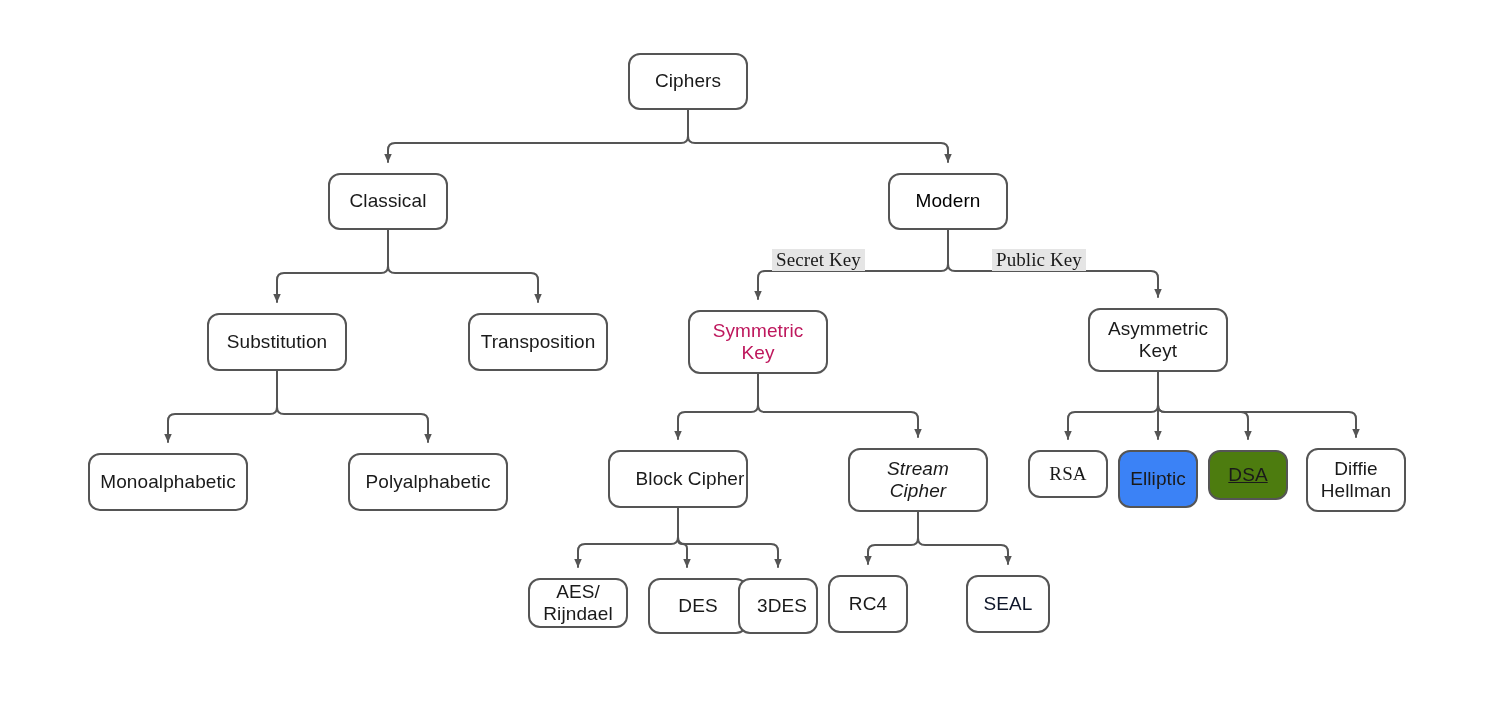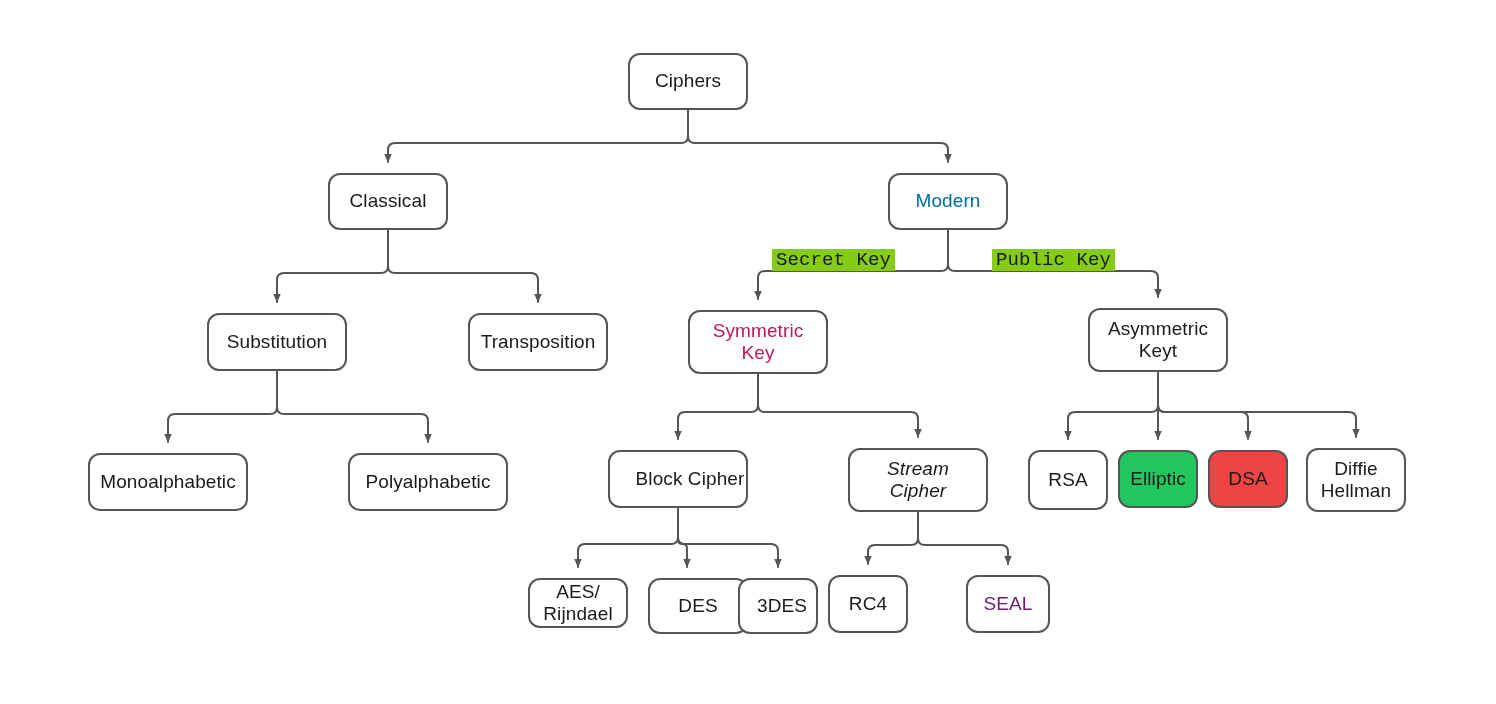--- a/index.html
+++ b/index.html
@@ -38,24 +38,24 @@
     text-align: center;
     color: #1a1a1a;
     font-family: "Liberation Sans", sans-serif;
     font-size: 19px;
     line-height: 1.18;
     white-space: pre-line;
     letter-spacing: 0.1px;
   }
   .edge-label {
     position: absolute;
-    font-family: Liberation Mono, monospace;
+    font-family: Liberation Serif, serif;
     font-size: 19px;
     color: #1a1a1a;
-    background: #84cc16;
+    background: #e5e5e5;
     padding: 0 4px;
     white-space: nowrap;
     letter-spacing: 0.1px;
   }
 </style>
 </head>
 <body>
 
 <div id="diagram-root">
 
@@ -84,42 +84,42 @@
         <path d="M678,508 L678,539.5 Q678,544 682.5,544 L682.5,544 Q687,544 687,548.5 L687,567" marker-end="url(#arrowhead)"></path>
         <path d="M678,508 L678,537 Q678,544 685,544 L771,544 Q778,544 778,551 L778,567" marker-end="url(#arrowhead)"></path>
         <path d="M918,512 L918,538 Q918,545 911,545 L875,545 Q868,545 868,552 L868,564" marker-end="url(#arrowhead)"></path>
         <path d="M918,512 L918,538 Q918,545 925,545 L1001,545 Q1008,545 1008,552 L1008,564" marker-end="url(#arrowhead)"></path>
       </g>
   </svg>
 
   <div id="node-layer">
       <div class="node" style="left: 628px; top: 53px; width: 120px; height: 57px; border-color: rgb(85, 85, 85); background: rgb(255, 255, 255); color: rgb(26, 26, 26);">Ciphers</div>
       <div class="node" style="left: 328px; top: 173px; width: 120px; height: 57px; border-color: rgb(85, 85, 85); background: rgb(255, 255, 255); color: rgb(26, 26, 26);">Classical</div>
-      <div class="node" style="left: 888px; top: 173px; width: 120px; height: 57px; border-color: rgb(85, 85, 85); background: rgb(255, 255, 255); color: #0369a1;">Modern</div>
+      <div class="node" style="left: 888px; top: 173px; width: 120px; height: 57px; border-color: rgb(85, 85, 85); background: rgb(255, 255, 255); color: #000000;">Modern</div>
       <div class="node" style="left: 207px; top: 313px; width: 140px; height: 58px; border-color: rgb(85, 85, 85); background: rgb(255, 255, 255); color: rgb(26, 26, 26);">Substitution</div>
       <div class="node" style="left: 468px; top: 313px; width: 140px; height: 58px; border-color: rgb(85, 85, 85); background: rgb(255, 255, 255); color: rgb(26, 26, 26);">Transposition</div>
       <div class="node" style="left: 688px; top: 310px; width: 140px; height: 64px; border-color: rgb(85, 85, 85); background: rgb(255, 255, 255); color: #be185d;">Symmetric
 Key</div>
       <div class="node" style="left: 1088px; top: 308px; width: 140px; height: 64px; border-color: rgb(85, 85, 85); background: rgb(255, 255, 255); color: rgb(26, 26, 26);">Asymmetric
 Keyt</div>
       <div class="node" style="left: 88px; top: 453px; width: 160px; height: 58px; border-color: rgb(85, 85, 85); background: rgb(255, 255, 255); color: rgb(26, 26, 26);">Monoalphabetic</div>
       <div class="node" style="left: 348px; top: 453px; width: 160px; height: 58px; border-color: rgb(85, 85, 85); background: rgb(255, 255, 255); color: rgb(26, 26, 26);">Polyalphabetic</div>
       <div class="node" style="left: 608px; top: 450px; width: 140px; height: 58px; border-color: rgb(85, 85, 85); background: rgb(255, 255, 255); color: rgb(26, 26, 26); padding-left: 24px;">Block Cipher</div>
       <div class="node" style="left: 848px; top: 448px; width: 140px; height: 64px; border-color: rgb(85, 85, 85); background: rgb(255, 255, 255); color: rgb(26, 26, 26); font-style: italic;">Stream
 Cipher</div>
-      <div class="node" style="left: 1028px; top: 450px; width: 80px; height: 60px; border-color: rgb(85, 85, 85); background: rgb(255, 255, 255); color: rgb(26, 26, 26);">RSA</div>
-      <div class="node" style="left: 1118px; top: 450px; width: 80px; height: 58px; border-color: rgb(85, 85, 85); background: #22c55e; color: rgb(26, 26, 26);">Elliptic</div>
-      <div class="node" style="left: 1208px; top: 450px; width: 80px; height: 58px; border-color: rgb(85, 85, 85); background: #ef4444; color: rgb(26, 26, 26);">DSA</div>
+      <div class="node" style="left: 1028px; top: 450px; width: 80px; height: 48px; border-color: rgb(85, 85, 85); background: rgb(255, 255, 255); color: rgb(26, 26, 26); font-family: Liberation Serif, serif;">RSA</div>
+      <div class="node" style="left: 1118px; top: 450px; width: 80px; height: 58px; border-color: rgb(85, 85, 85); background: #3b82f6; color: rgb(26, 26, 26);">Elliptic</div>
+      <div class="node" style="left: 1208px; top: 450px; width: 80px; height: 50px; border-color: rgb(85, 85, 85); background: #4d7c0f; color: rgb(26, 26, 26); text-decoration: underline;">DSA</div>
       <div class="node" style="left: 1306px; top: 448px; width: 100px; height: 64px; border-color: rgb(85, 85, 85); background: rgb(255, 255, 255); color: rgb(26, 26, 26);">Diffie
 Hellman</div>
       <div class="node" style="left: 528px; top: 578px; width: 100px; height: 50px; border-color: rgb(85, 85, 85); background: rgb(255, 255, 255); color: rgb(26, 26, 26);">AES/
 Rijndael</div>
       <div class="node" style="left: 648px; top: 578px; width: 100px; height: 56px; border-color: rgb(85, 85, 85); background: rgb(255, 255, 255); color: rgb(26, 26, 26);">DES</div>
       <div class="node" style="left: 738px; top: 578px; width: 80px; height: 56px; border-color: rgb(85, 85, 85); background: rgb(255, 255, 255); color: rgb(26, 26, 26); padding-left: 8px;">3DES</div>
       <div class="node" style="left: 828px; top: 575px; width: 80px; height: 58px; border-color: rgb(85, 85, 85); background: rgb(255, 255, 255); color: rgb(26, 26, 26);">RC4</div>
-      <div class="node" style="left: 966px; top: 575px; width: 84px; height: 58px; border-color: rgb(85, 85, 85); background: rgb(255, 255, 255); color: #701a75;">SEAL</div>
+      <div class="node" style="left: 966px; top: 575px; width: 84px; height: 58px; border-color: rgb(85, 85, 85); background: rgb(255, 255, 255); color: #0f172a;">SEAL</div>
     </div>
   <div id="label-layer">
       <div class="edge-label" style="left: 772px; top: 249px;">Secret Key</div>
       <div class="edge-label" style="left: 992px; top: 249px;">Public Key</div>
     </div>
 
 </div>
 
 </body></html>

